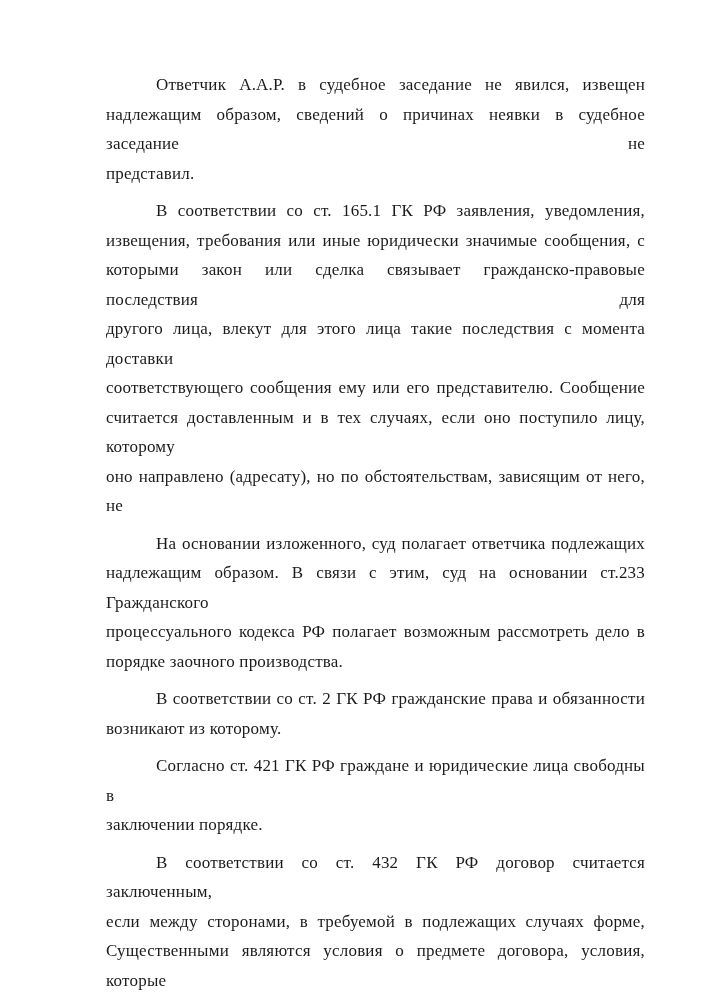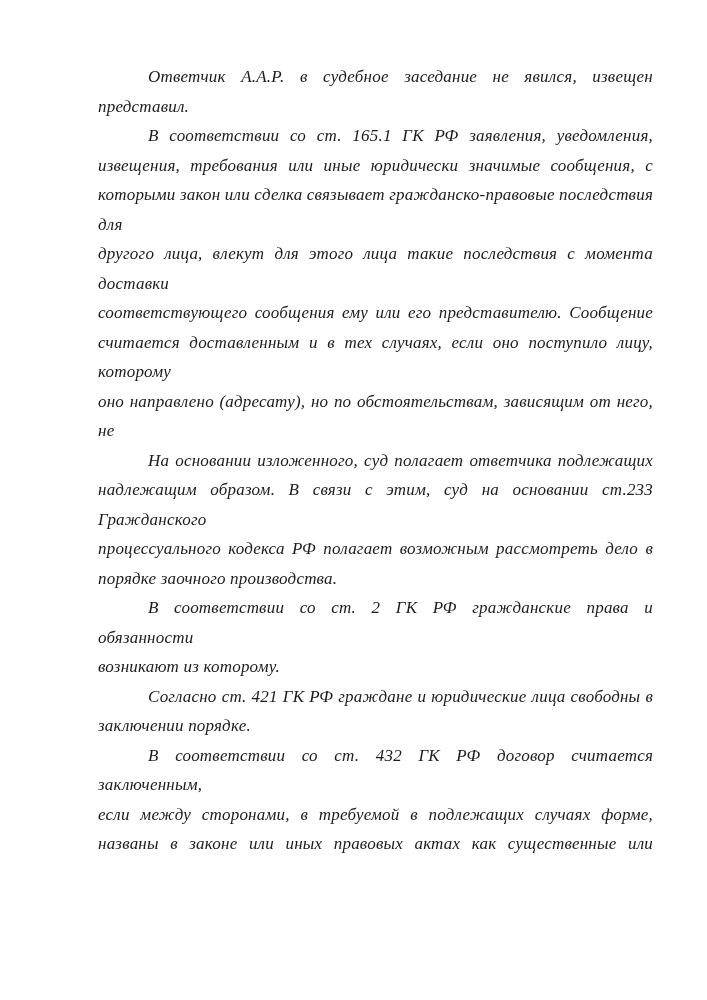--- a/index.html
+++ b/index.html
@@ -20,43 +20,43 @@
     position: absolute;
     left: 98px;
     top: 62px;
     width: 555px;
     color: #1b1b1b;
     font-size: 17px;
     line-height: 29.5px;
     letter-spacing: 0.2px;
   }
   .para {
-    margin: 0;
+    margin: 8px;
     padding: 0;
-    font-style: italic;
   }
   .line {
     text-align: justify;
     text-align-last: justify;
     white-space: normal;
   }
   .line.first {
     text-indent: 50px;
   }
   .line.last {
     text-align-last: left;
   }
 </style>
 </head>
 <body>
 
 <div class="page">
   <div class="text-block">
       <div class="para">
         <div class="line first">Ответчик А.А.Р. в судебное заседание не явился, извещен</div>
+        <div class="line">надлежащим образом, сведений о причинах неявки в судебное заседание не</div>
         <div class="line last">представил.</div>
       </div>
       <div class="para">
         <div class="line first">В соответствии со ст. 165.1 ГК РФ заявления, уведомления,</div>
         <div class="line">извещения, требования или иные юридически значимые сообщения, с</div>
         <div class="line">которыми закон или сделка связывает гражданско-правовые последствия для</div>
         <div class="line">другого лица, влекут для этого лица такие последствия с момента доставки</div>
         <div class="line">соответствующего сообщения ему или его представителю. Сообщение</div>
         <div class="line">считается доставленным и в тех случаях, если оно поступило лицу, которому</div>
         <div class="line">оно направлено (адресату), но по обстоятельствам, зависящим от него, не</div>
@@ -71,16 +71,17 @@
         <div class="line first">В соответствии со ст. 2 ГК РФ гражданские права и обязанности</div>
         <div class="line last">возникают из которому.</div>
       </div>
       <div class="para">
         <div class="line first">Согласно ст. 421 ГК РФ граждане и юридические лица свободны в</div>
         <div class="line last">заключении порядке.</div>
       </div>
       <div class="para">
         <div class="line first">В соответствии со ст. 432 ГК РФ договор считается заключенным,</div>
         <div class="line">если между сторонами, в требуемой в подлежащих случаях форме,</div>
+        <div class="line">Существенными являются условия о предмете договора, условия, которые</div>
         <div class="line">названы в законе или иных правовых актах как существенные или</div>
       </div>
     </div>
 </div>
 
 </body></html>

